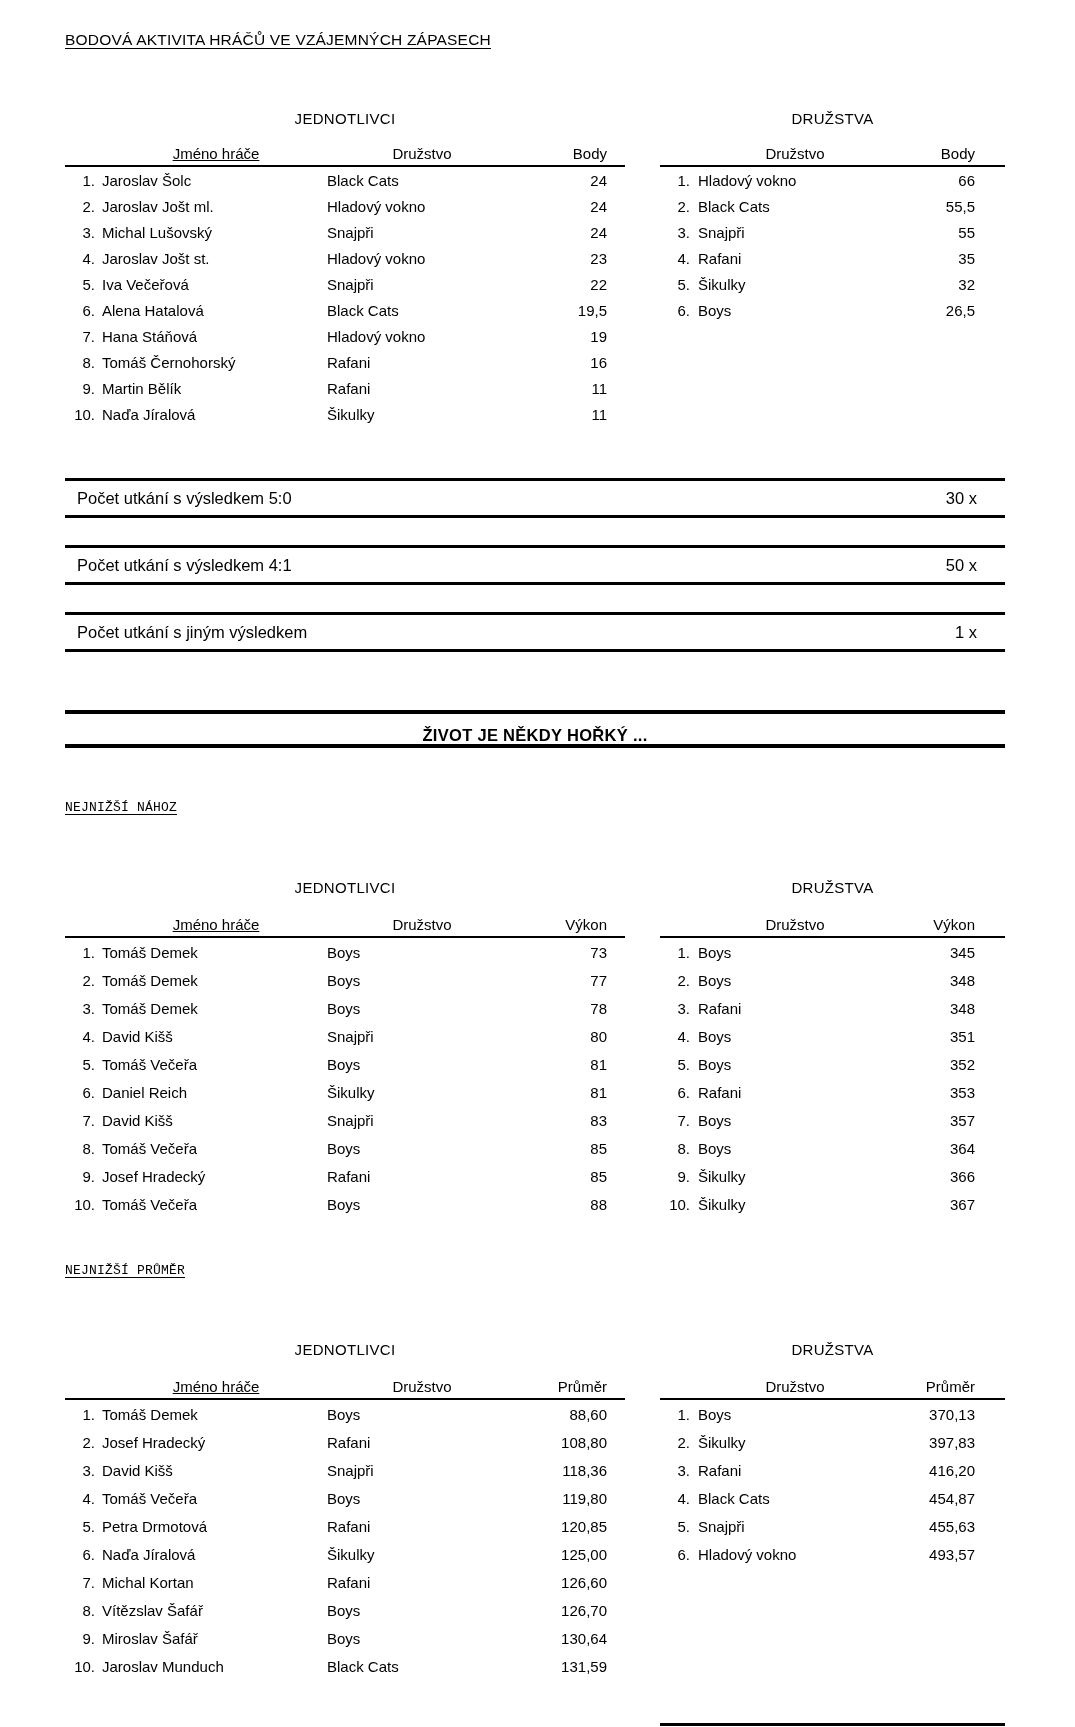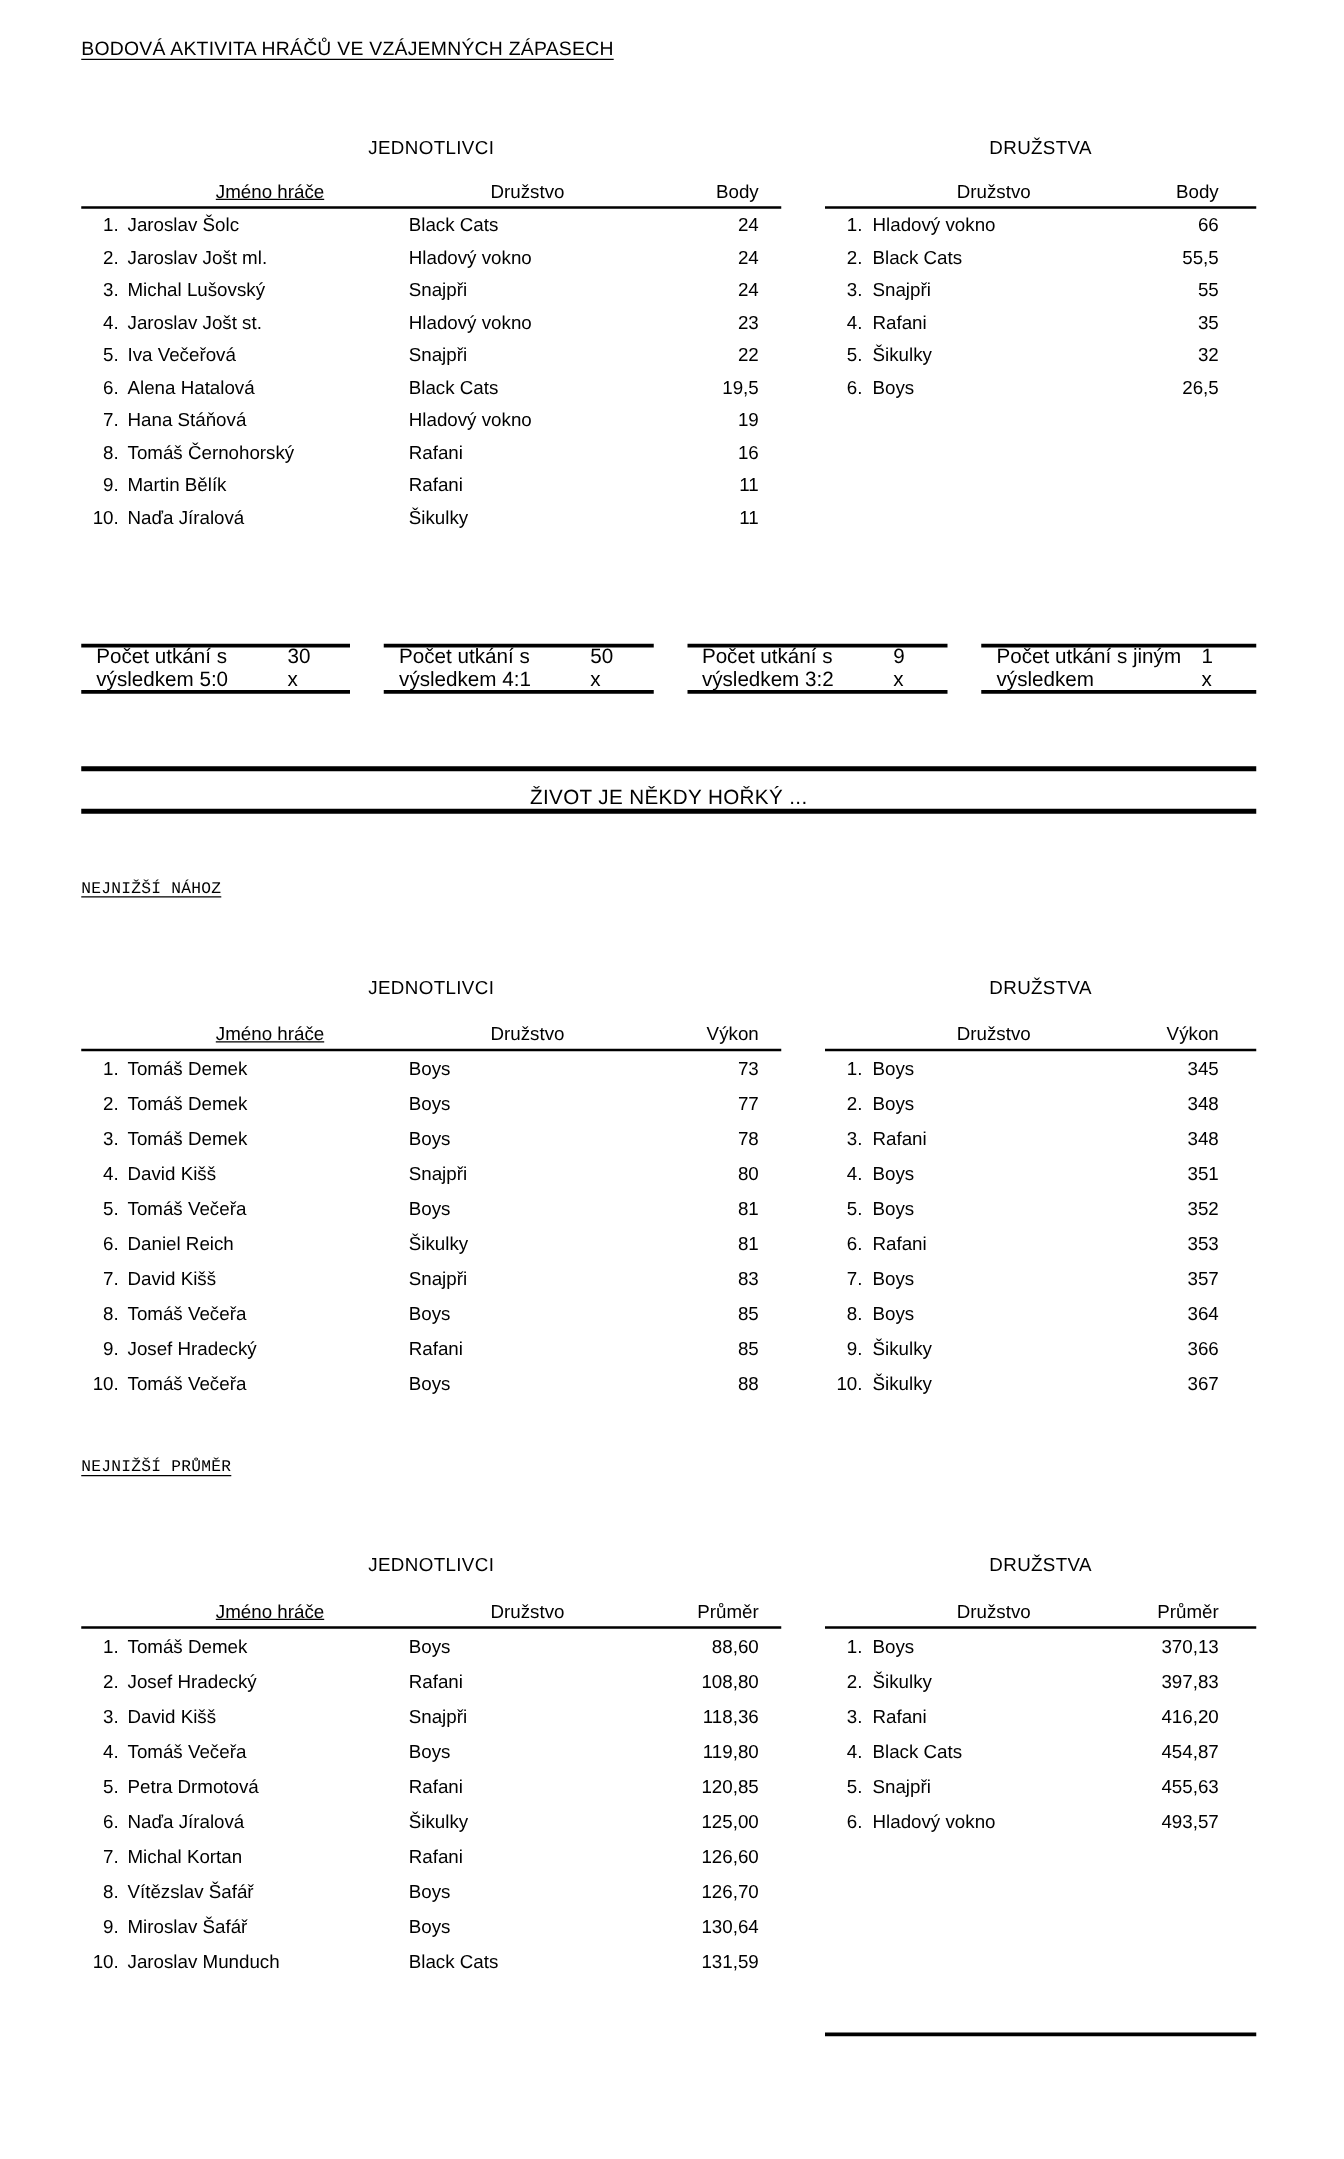--- a/index.html
+++ b/index.html
@@ -32,32 +32,32 @@
 
   .row { display:flex; align-items:center; height:26px; }
   .stats-section .row { height:28px; }
   .c-rank  { width:30px; flex:none; text-align:right; }
   .c-name  { width:225px; flex:none; margin-left:7px; }
   .c-team  { width:190px; flex:none; }
   .c-value { flex:1; text-align:right; padding-right:18px; }
   .row-r .c-team  { width:auto; flex:1; margin-left:8px; }
   .row-r .c-value { flex:none; width:120px; text-align:right; padding-right:30px; }
 
-  .bars { display:flex; flex-direction:row; gap:27px; margin-top:88px; }
+  .bars { display:flex; flex-direction:column; gap:27px; margin-top:51px; }
   .bar {
     border-top:3px solid #000; border-bottom:3px solid #000; height:40px;
     display:flex; align-items:center; justify-content:space-between;
     padding:0 28px 0 12px; font-size:16.5px;
   }
 
   .banner {
     margin-top:58px; border-top:4px solid #000; border-bottom:4px solid #000;
     height:38px; display:flex; align-items:center; justify-content:center;
   }
-  .banner-text { font-weight:normal; font-size:16.5px; letter-spacing:.3px;margin-top:12px; }
+  .banner-text { font-weight:bold; font-size:16.5px; letter-spacing:.3px;margin-top:12px; }
 
   .stats-section { margin-top:51px; }
   .stats-section.second { margin-top:44px; }
   .sub-heading {
     font-size:13px; font-weight:normal; line-height:18px; letter-spacing:.2px;
     text-decoration:underline; text-underline-offset:3px; margin-bottom:27px;font-family:Liberation Mono, monospace;
   }
   .stats-section.second .sub-heading { margin-bottom:26px; }
 
   .cutoff-line { margin-top:43px; margin-left:auto; width:345px; height:3px; background:#000; }
@@ -202,24 +202,20 @@
       <div class="bar">
         <span class="bar-label">Počet utkání s výsledkem 5:0</span>
         <span class="bar-value">30 x</span>
       </div>
 
       <div class="bar">
         <span class="bar-label">Počet utkání s výsledkem 4:1</span>
         <span class="bar-value">50 x</span>
       </div>
 
-      <div class="bar">
-        <span class="bar-label">Počet utkání s výsledkem 3:2</span>
-        <span class="bar-value">9 x</span>
-      </div>
 
       <div class="bar">
         <span class="bar-label">Počet utkání s jiným výsledkem</span>
         <span class="bar-value">1 x</span>
       </div>
     </div>
 
   <div class="banner">
     <span class="banner-text">ŽIVOT JE NĚKDY HOŘKÝ ...</span>
   </div>

